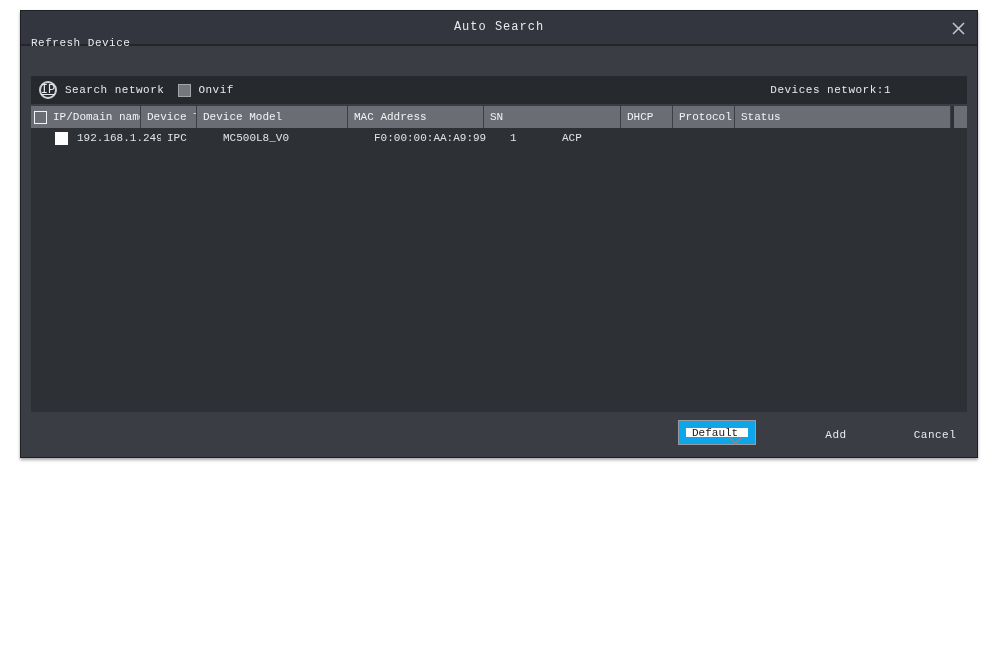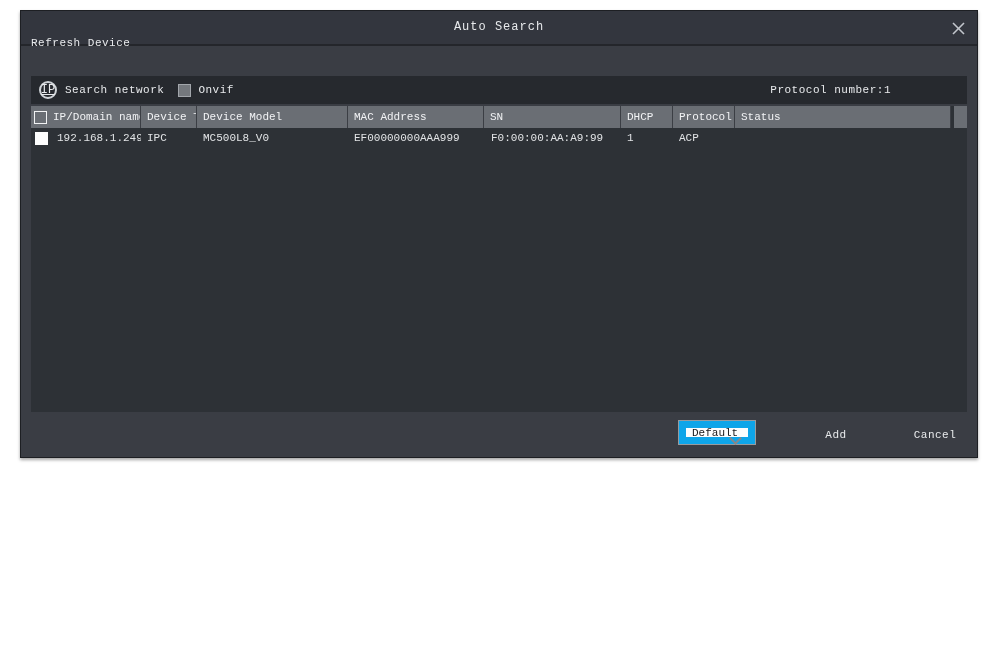--- a/index.html
+++ b/index.html
@@ -88,21 +88,21 @@
     <span class="refresh">Refresh Device</span>
   </div>
 
   <div class="toolbar">
     <span class="ip-badge">
       <span>IP</span>
     </span>
     <span class="modify-label">Search network</span>
     <span class="cb cb-onvif"></span>
     <span>Onvif</span>
-    <span class="devices">Protocol number:1</span>
+    <span class="devices">Devices network:1</span>
   </div>
 
   <div class="table">
     <div class="thead" id="thead">
         <div class="th first" style="width: 110px;">
           <span class="cb cb-outline"></span>
           <span class="lbl">IP/Domain name</span>
         </div>
         <div class="th" style="width: 56px;">
           <span class="lbl">Device Type</span>
@@ -124,32 +124,29 @@
         </div>
         <div class="th" style="width: 216px;">
           <span class="lbl">Status</span>
         </div>
         <div class="th spacer" style="width: 15px;">
           <span class="lbl"></span>
         </div>
       </div>
     <div id="tbody">
         <div class="row">
-          <div class="td first" style="width: 110px;">
+          <div class="td first" style="width: 110px; margin-left: 20px;">
             <span class="cb cb-filled"></span>
             <span>192.168.1.249</span>
           </div>
           <div class="td" style="width: 56px;">
             <span>IPC</span>
           </div>
           <div class="td" style="width: 151px; font-family: Liberation Mono, monospace;">
             <span>MC500L8_V0</span>
-          </div>
-          <div class="td" style="width: 137px;">
-            <span>EF00000000AAA999</span>
           </div>
           <div class="td" style="width: 136px;">
             <span>F0:00:00:AA:A9:99</span>
           </div>
           <div class="td" style="width: 52px;">
             <span>1</span>
           </div>
           <div class="td" style="width: 62px;">
             <span>ACP</span>
           </div>

